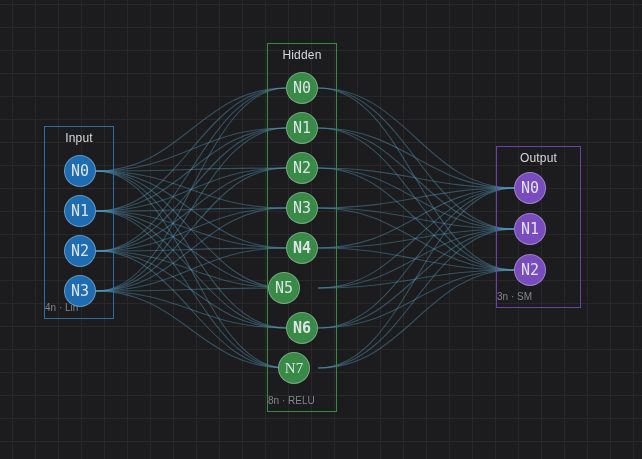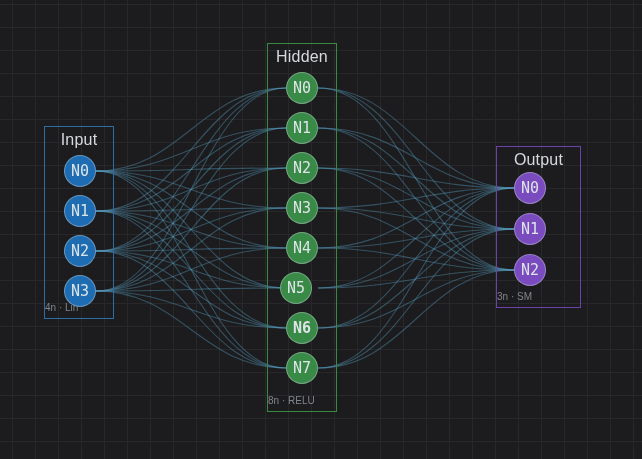--- a/index.html
+++ b/index.html
@@ -18,21 +18,21 @@
   #edges{position:absolute;left:0;top:0;pointer-events:none;}
   .layer-box{
     position:absolute;
     border:1px solid #555;
     background:transparent;
     box-sizing:border-box;
   }
   .layer-title{
     position:absolute;top:4px;left:0;right:0;
     text-align:center;
-    font-size:16px;color:#d6d9dc;
+    font-size:12px;color:#d6d9dc;
     letter-spacing:.2px;
   }
   .layer-footer{
     position:absolute;bottom:5px;left:0;right:0;
     text-align:left;
     font-size:10px;color:#80868c;
   }
   .node{
     position:absolute;
     width:32px;height:32px;
@@ -143,30 +143,30 @@
     </div>
     <div class="node" style="left: 286px; top: 112px; background: rgb(57, 138, 70);">
       <span>N1</span>
     </div>
     <div class="node" style="left: 286px; top: 152px; background: rgb(57, 138, 70);">
       <span>N2</span>
     </div>
     <div class="node" style="left: 286px; top: 192px; background: rgb(57, 138, 70);">
       <span>N3</span>
     </div>
-    <div class="node" style="left: 286px; top: 232px; background: rgb(57, 138, 70);">
+    <div class="node" style="left: 286px; top: 232px; background: rgb(57, 138, 70); font-weight: bold;">
       <span>N4</span>
     </div>
-    <div class="node" style="left: 280px; top: 272px; background: rgb(57, 138, 70);">
+    <div class="node" style="left: 268px; top: 272px; background: rgb(57, 138, 70);">
       <span>N5</span>
     </div>
     <div class="node" style="left: 286px; top: 312px; background: rgb(57, 138, 70); font-weight: bold;">
       <span>N6</span>
     </div>
-    <div class="node" style="left: 286px; top: 352px; background: rgb(57, 138, 70);">
+    <div class="node" style="left: 278px; top: 352px; background: rgb(57, 138, 70); font-family: Liberation Serif, serif;">
       <span>N7</span>
     </div>
     <div class="node" style="left: 514px; top: 172px; background: rgb(122, 75, 190);">
       <span>N0</span>
     </div>
     <div class="node" style="left: 514px; top: 213px; background: rgb(122, 75, 190);">
       <span>N1</span>
     </div>
     <div class="node" style="left: 514px; top: 254px; background: rgb(122, 75, 190);">
       <span>N2</span>

